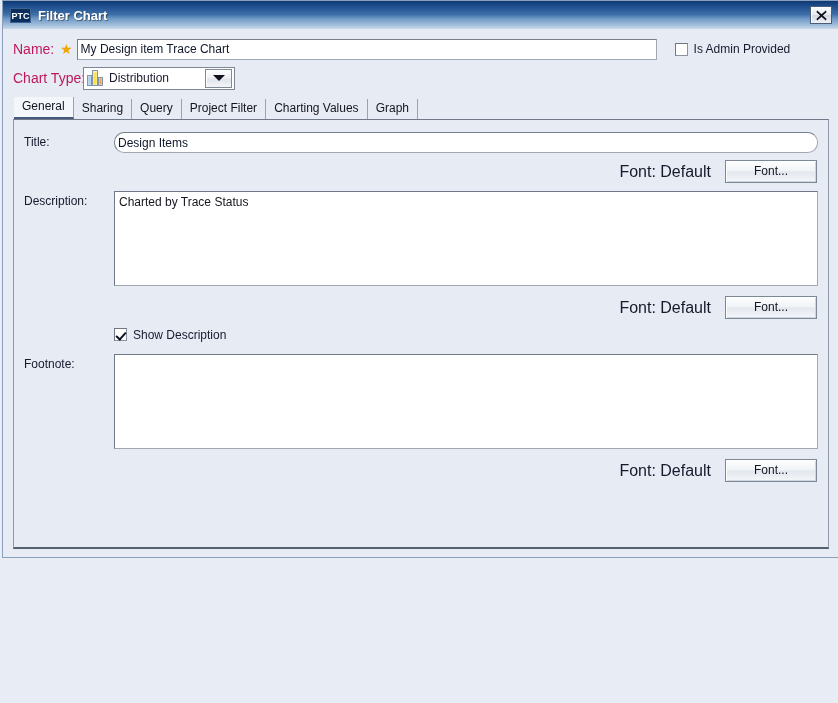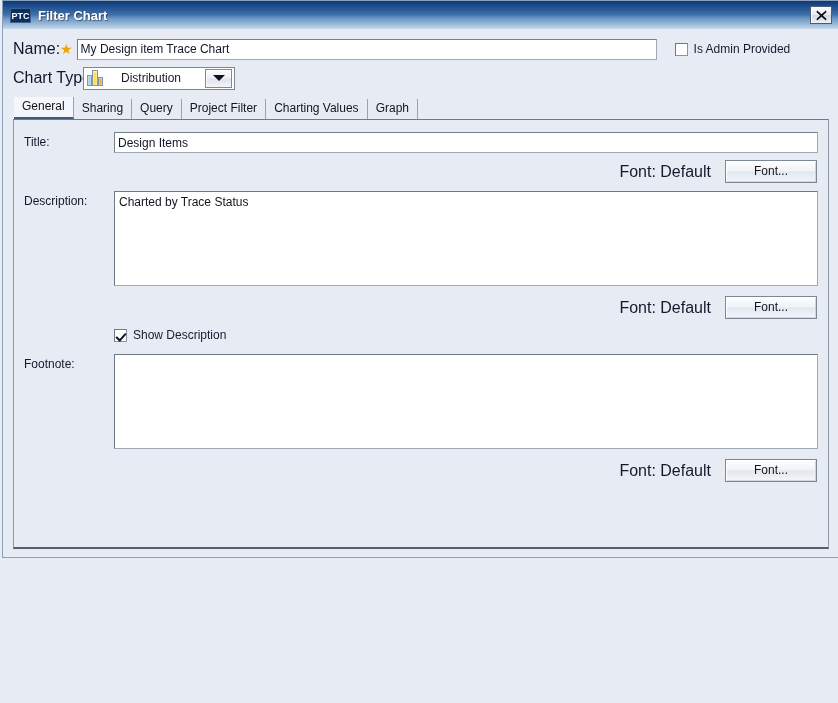--- a/index.html
+++ b/index.html
@@ -85,22 +85,22 @@
     flex: 0 0 auto;
     padding: 7px 10px 3px 10px;
     box-sizing: border-box;
   }
   .row {
     display: flex;
     align-items: center;
     height: 26px;
   }
   .lbl {
-    font-size: 16px;
-    color: #0f172a;
+    font-size: 14px;
+    color: #be185d;
     white-space: nowrap;
   }
   .star {
     color: #f0a500;
     font-size: 14px;
     margin-left: 5px;
     margin-right: 4px;
     line-height: 1;
   }
   .name-label { width: 42px; }
@@ -160,21 +160,20 @@
   .combo {
     width: 152px;
     height: 23px;
     box-sizing: border-box;
     background: #ffffff;
     border: 1px solid #7d8693;
     display: flex;
     align-items: center;
     padding-left: 3px;
     position: relative;
-    gap: 12px;
   }
   .combo-icon {
     width: 16px;
     height: 16px;
     flex: 0 0 16px;
     display: block;
   }
   .combo-text {
     margin-left: 6px;
     font-size: 12px;
@@ -255,21 +254,21 @@
   }
   .field-label {
     width: 90px;
     flex: 0 0 90px;
     font-size: 12px;
     padding-top: 3px;
     color: #17182b;
   }
   .grow { flex: 1 1 auto; min-width: 0; }
 
-  .title-input { width: 100%; height: 21px; }
+  .title-input { width: 100%; height: 21px; border-radius: 10px; }
 
   .textarea {
     box-sizing: border-box;
     width: 100%;
     background: #ffffff;
     border: 1px solid #9fa8b4;
     border-top-color: #6f7886;
     border-left-color: #6f7886;
     font-family: "Liberation Sans", sans-serif;
     font-size: 12px;
@@ -309,21 +308,20 @@
     padding: 0;
   }
   .font-btn {
     width: 92px;
     height: 23px;
     line-height: 21px;
   }
 
   .showdesc-row {
     display: flex;
-    align-items: center;
     margin-top: 9px;
     padding-left: 90px;
   }
 
   .footnote-block { margin-top: 12px; }
 
   
   .buttonbar {
     flex: 0 0 auto;
     height: 54px;

